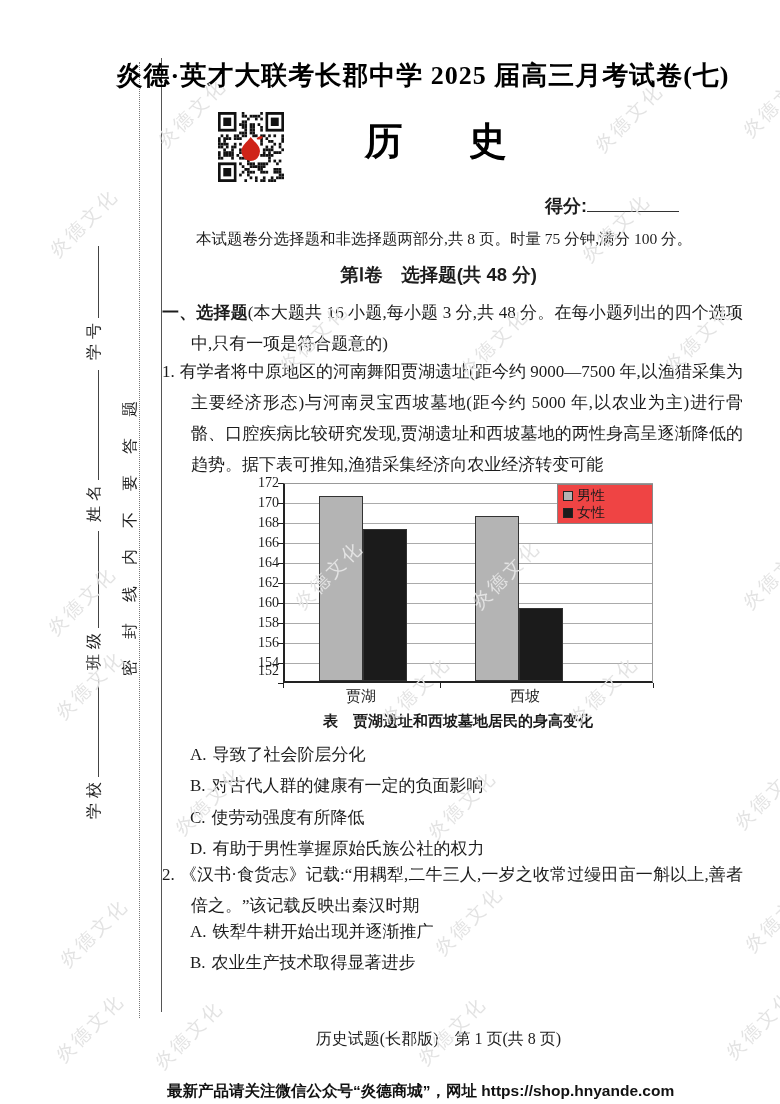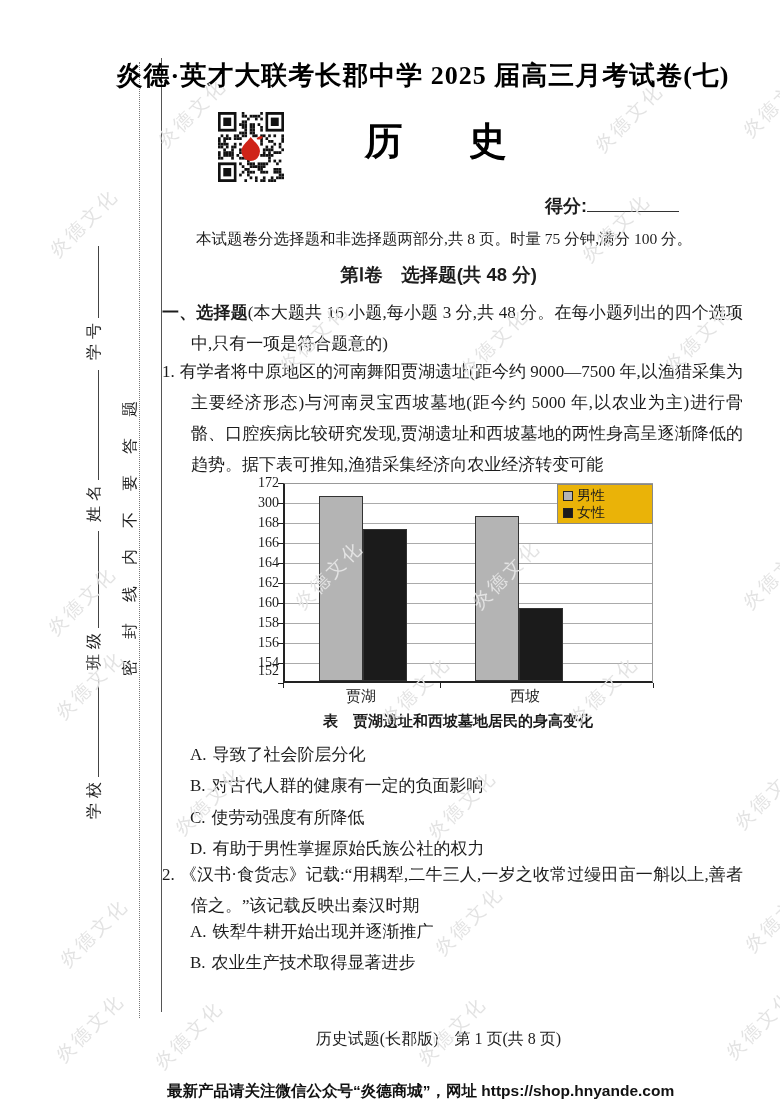--- a/index.html
+++ b/index.html
@@ -65,21 +65,21 @@
     box-sizing:border-box; background:#fff;
   }
   .gridline { position:absolute; left:0; right:0; height:0; border-top:1px solid #ababab; }
   .bar { position:absolute; bottom:0; width:44px; box-sizing:border-box; }
   .ylab { position:absolute; left:0; width:27px; text-align:right; height:16px; line-height:16px; }
   .ytick { position:absolute; left:26px; width:5px; height:0; border-top:1px solid #222; }
   .xtick { position:absolute; top:204px; height:5px; width:0; border-left:1px solid #222; }
   .catlab { position:absolute; top:208px; width:88px; text-align:center; font-size:15px; }
   .legend {
     position:absolute; left:305px; top:5px; width:96px; box-sizing:border-box;
-    border:1px solid #888; background:#eab308; padding:2px 5px; line-height:17px; font-size:14px;
+    border:1px solid #888; background:#ef4444; padding:2px 5px; line-height:17px; font-size:14px;
   }
   .legend .sw { display:inline-block; width:10px; height:10px; margin-right:4px; vertical-align:-1px; box-sizing:border-box; }
   .caption {
     position:absolute; left:0; top:233px; width:412px; text-align:center;
     font-family:"Liberation Sans", sans-serif; font-weight:bold; font-size:15px;
   }
   
   .footer { position:absolute; left:162px; top:1029px; width:553px; text-align:center; font-size:16px; }
   .promo  {
     position:absolute; left:167px; top:1073px; white-space:nowrap;
@@ -326,21 +326,21 @@
         <div class="gridline" style="top: 159px;"></div>
         <div class="gridline" style="top: 179px;"></div>
         <div class="bar" style="left: 34px; width: 44px; height: 185px; background: rgb(180, 180, 180); border: 1px solid rgb(51, 51, 51);"></div>
         <div class="bar" style="left: 78px; width: 44px; height: 152px; background: rgb(27, 27, 27); border: 1px solid rgb(51, 51, 51);"></div>
         <div class="bar" style="left: 190px; width: 44px; height: 165px; background: rgb(180, 180, 180); border: 1px solid rgb(51, 51, 51);"></div>
         <div class="bar" style="left: 234px; width: 44px; height: 73px; background: rgb(27, 27, 27); border: 1px solid rgb(51, 51, 51);"></div>
       </div>
     <div class="caption">表　贾湖遗址和西坡墓地居民的身高变化</div>
   <div class="ylab" style="top: -4px;">172</div>
       <div class="ytick" style="top: 4px;"></div>
-      <div class="ylab" style="top: 16px;">300</div>
+      <div class="ylab" style="top: 16px;">170</div>
       <div class="ytick" style="top: 24px;"></div>
       <div class="ylab" style="top: 36px;">168</div>
       <div class="ytick" style="top: 44px;"></div>
       <div class="ylab" style="top: 56px;">166</div>
       <div class="ytick" style="top: 64px;"></div>
       <div class="ylab" style="top: 76px;">164</div>
       <div class="ytick" style="top: 84px;"></div>
       <div class="ylab" style="top: 96px;">162</div>
       <div class="ytick" style="top: 104px;"></div>
       <div class="ylab" style="top: 116px;">160</div>

